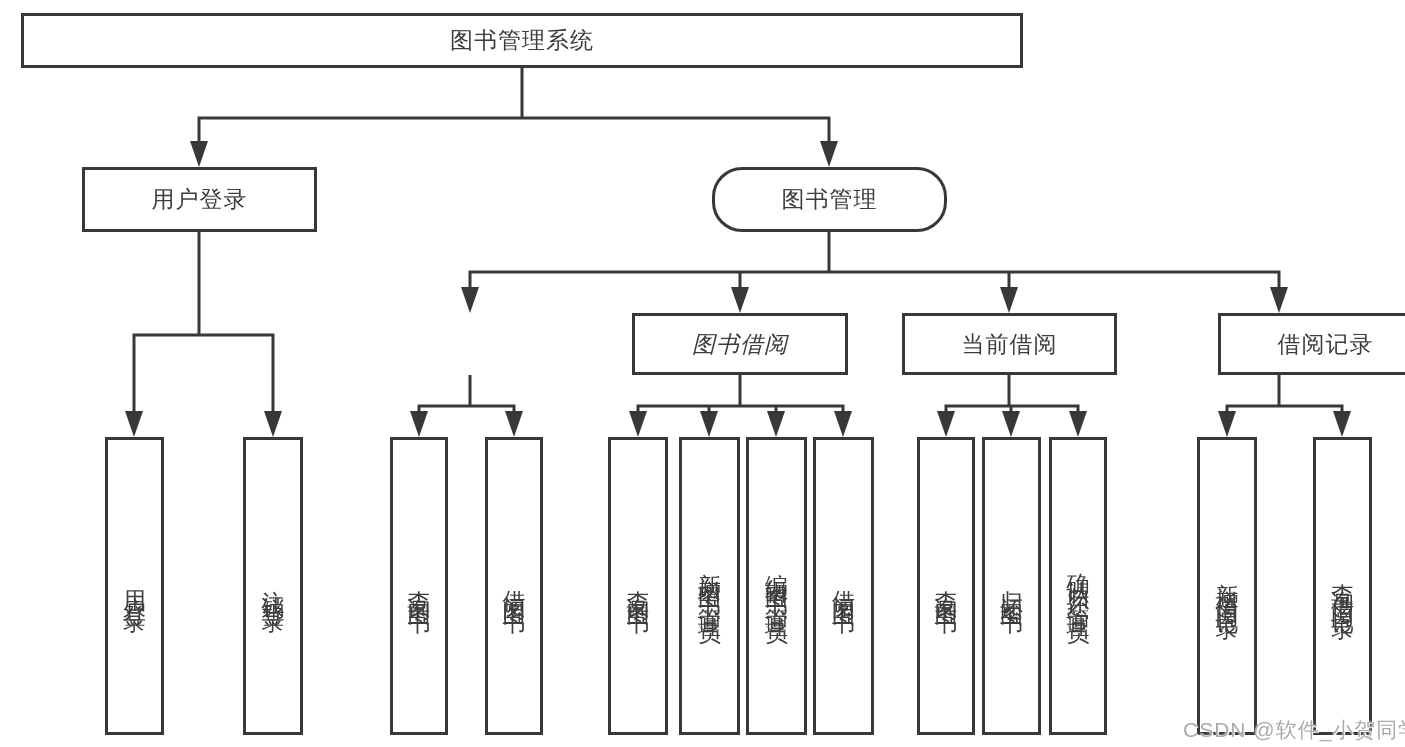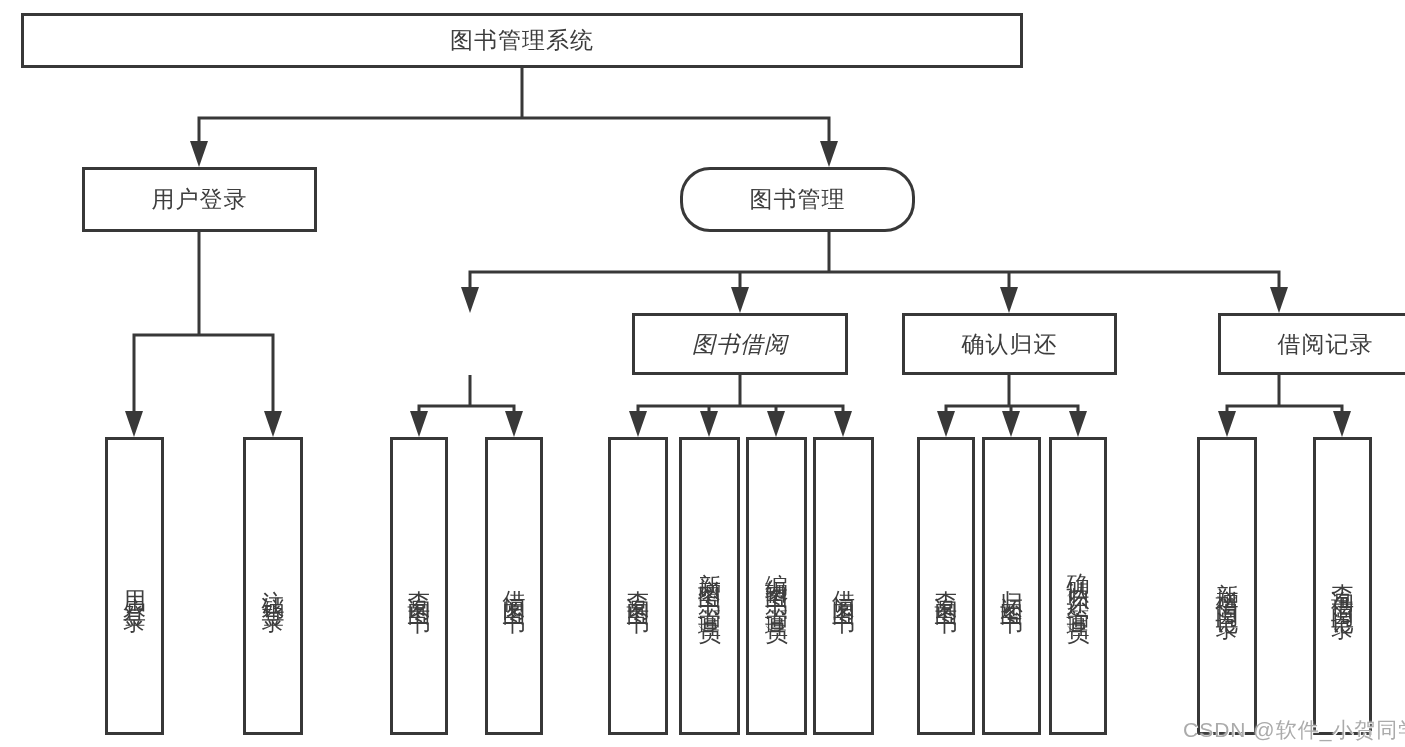--- a/index.html
+++ b/index.html
@@ -108,29 +108,29 @@
     </g>
   </svg>
 
   <div class="node hbox" style="left:21px; top:13px; width:1002px; height:55px;">
     <span>图书管理系统</span>
   </div>
 
   <div class="node hbox" style="left:82px; top:167px; width:235px; height:65px;">
     <span>用户登录</span>
   </div>
-  <div class="node hbox" style="left:680px; top:167px; width:235px; height:65px;border-radius:30px;">
+  <div class="node hbox" style="left:712px; top:167px; width:235px; height:65px;border-radius:30px;">
     <span>图书管理</span>
   </div>
 
   <div class="node hbox" style="left:632px; top:313px; width:216px; height:62px;font-style:italic;">
     <span>图书借阅</span>
   </div>
   <div class="node hbox" style="left:902px; top:313px; width:215px; height:62px;">
-    <span>确认归还</span>
+    <span>当前借阅</span>
   </div>
   <div class="node hbox" style="left:1218px; top:313px; width:215px; height:62px;text-align:center;">
     <span>借阅记录</span>
   </div>
 
   <div class="node vbox" style="left:105px; top:437px; width:59px; height:298px;">
     <span>用户登录</span>
   </div>
   <div class="node vbox" style="left:243px; top:437px; width:60px; height:298px;">
     <span>注销登录</span>

